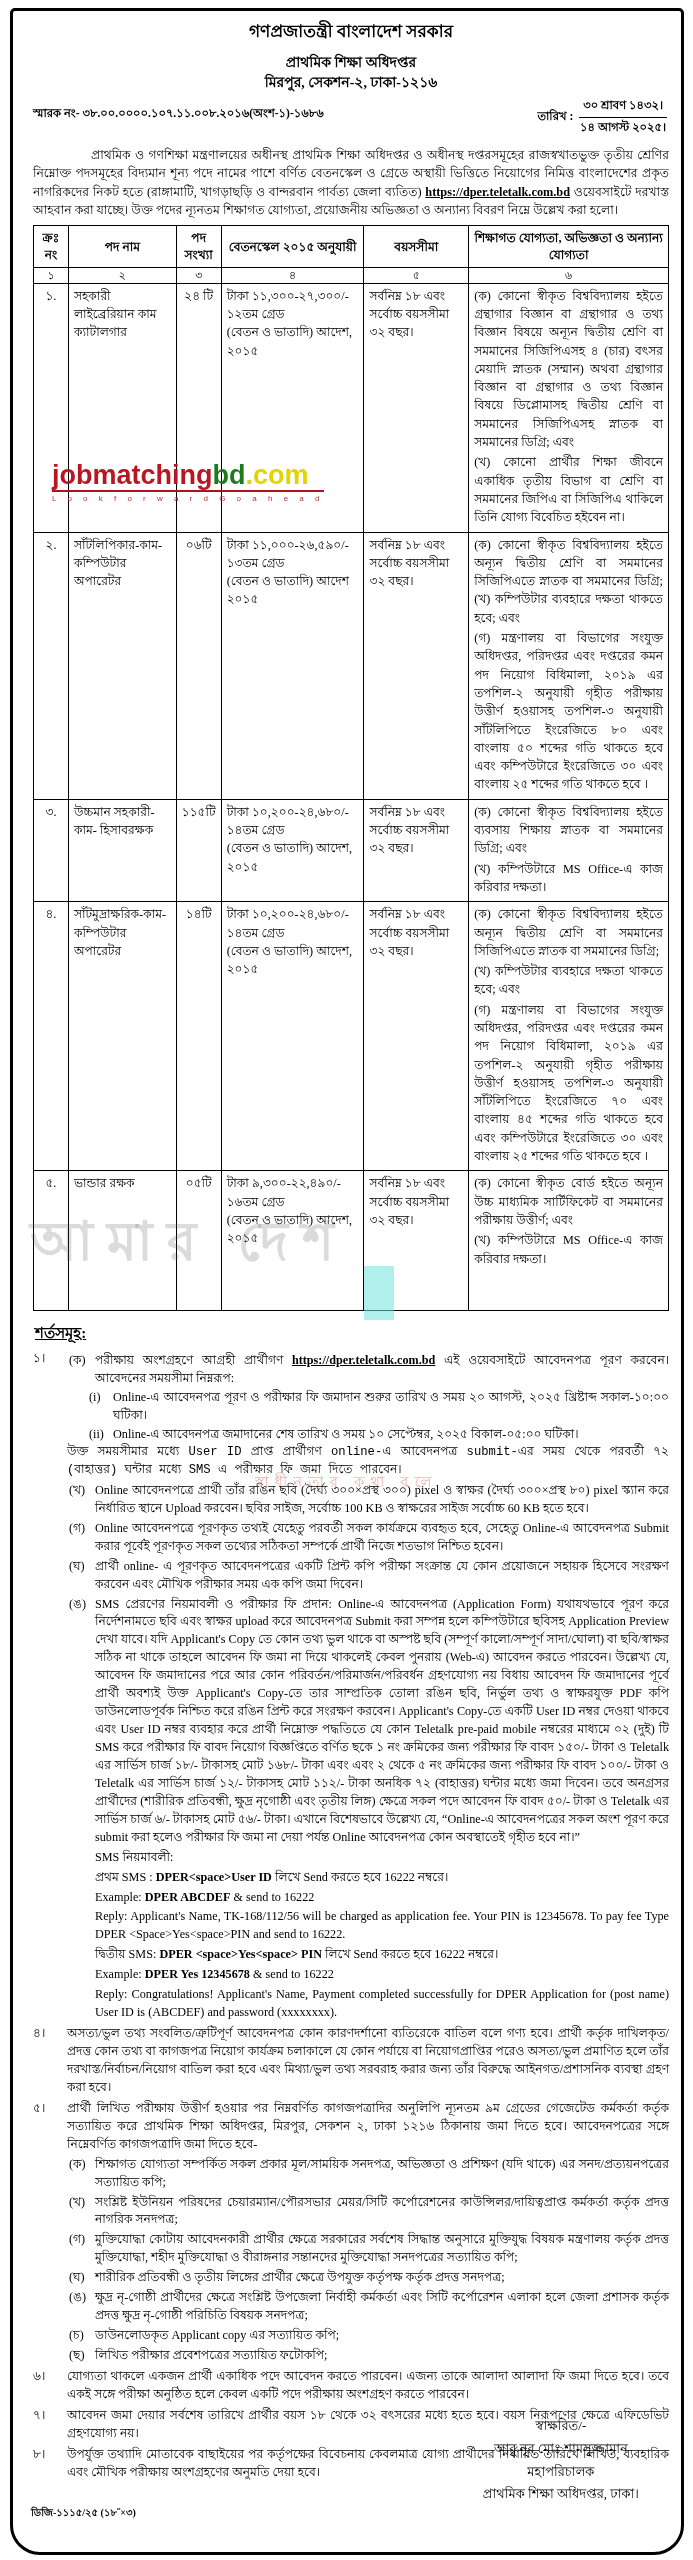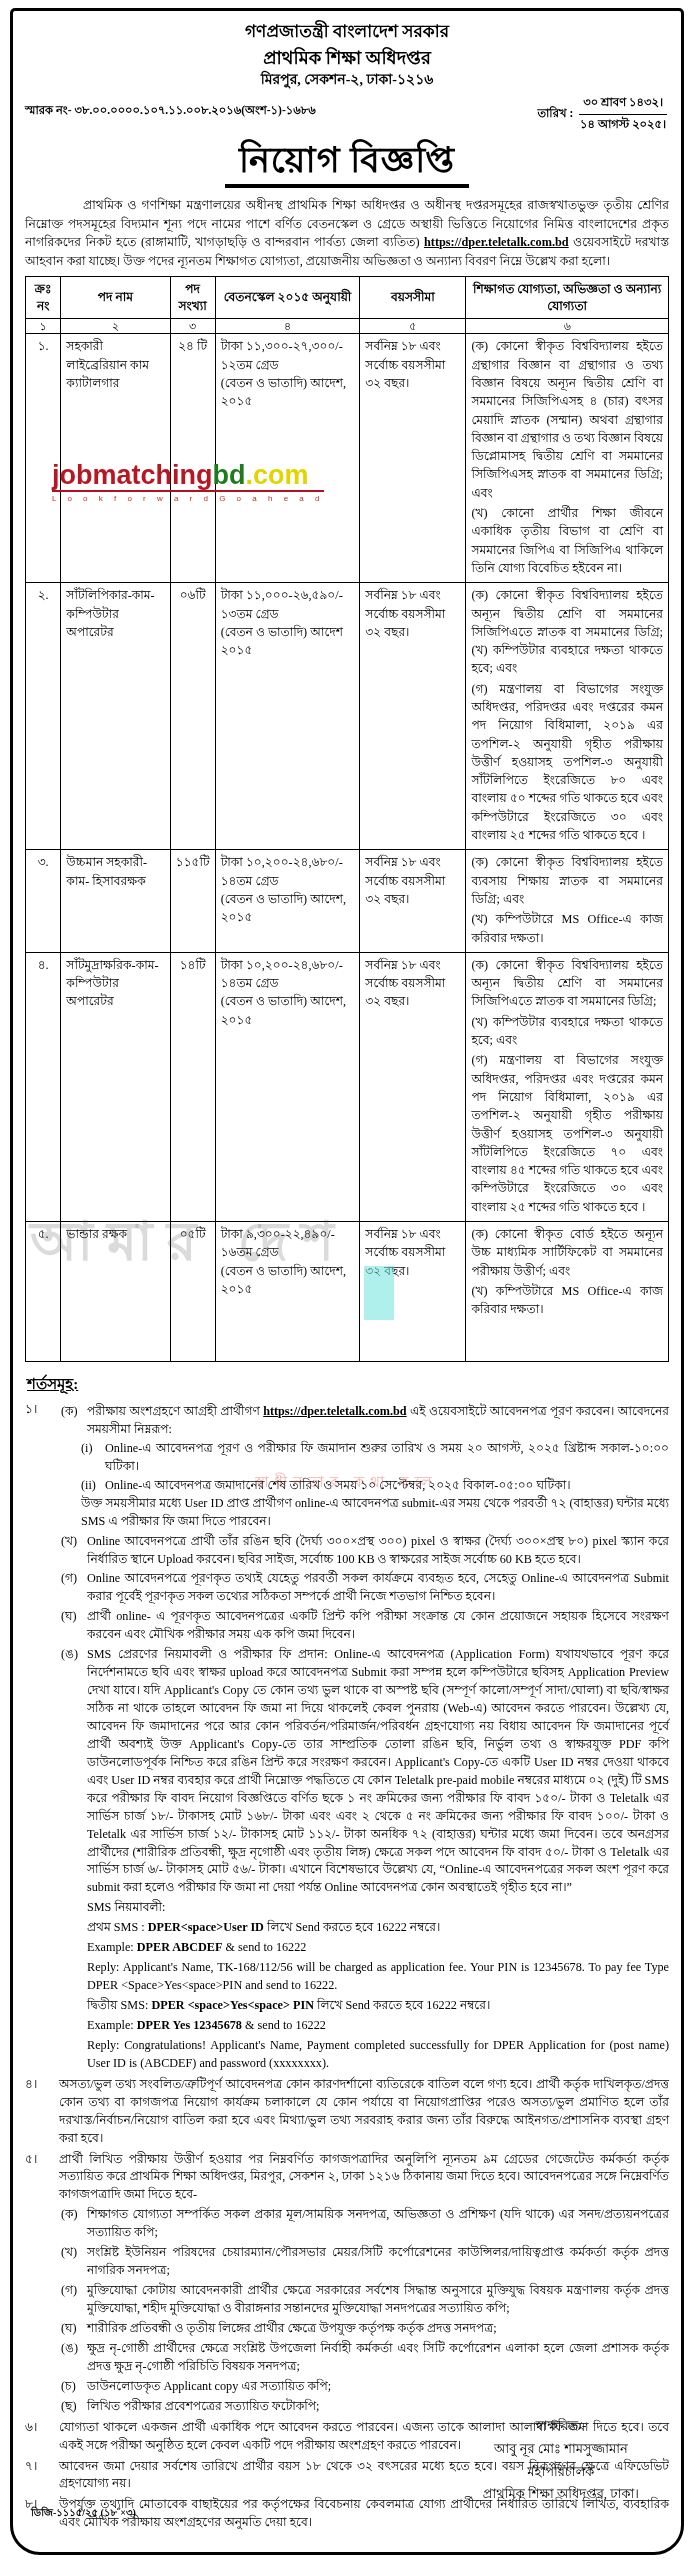--- a/index.html
+++ b/index.html
@@ -1,24 +1,24 @@
 <!DOCTYPE html>
 <html><head>
 <meta charset="utf-8">
 <style>
   html,body{margin:0;padding:0;background:#e8e8e8;}
   .page{position:relative;width:693px;height:2560px;background:#ffffff;overflow:hidden;
         font-family:"Liberation Serif","DejaVu Serif",serif;color:#000;}
   .frame{position:absolute;left:10px;top:8px;right:9px;bottom:5px;
          border:3.5px solid #000;border-radius:5px 5px 30px 30px;
-         padding:10px 12px 8px 12px;overflow:hidden;}
+         padding:10px 12px 8px 20px;overflow:hidden;}
   
   .hdr{ text-align:center; line-height:1.35;}
   .hdr-govt{font-size:17px;font-weight:bold;}
-  .hdr-dir{font-size:18px;font-weight:bold;margin-top:2px;}
+  .hdr-dir{font-size:14px;font-weight:bold;margin-top:10px;}
   .hdr-addr{font-size:14px;font-weight:bold;margin-top:1px;}
   .hdr-web{font-size:13px;margin-top:1px;}
   .link{text-decoration:underline;color:#000;cursor:pointer;}
   .memo-row{display:flex;justify-content:space-between;align-items:flex-start;
             font-size:11.5px;margin-top:4px;}
   .memo{font-weight:bold;padding-top:8px;}
   .date-wrap{display:flex;gap:6px;align-items:center;font-weight:bold;padding-right:2px;}
   .date-stack{text-align:center;}
   .date-top{border-bottom:1.3px solid #000;padding:0 4px 1px 4px;}
   .date-bot{padding-top:1px;}
@@ -86,23 +86,20 @@
       <div class="memo">স্মারক নং- ৩৮.০০.০০০০.১০৭.১১.০০৮.২০১৬(অংশ-১)-১৬৮৬</div>
       <div class="date-wrap">
         <span>তারিখ :</span>
         <span class="date-stack">
           <span class="date-top" style="display:block;">৩০ শ্রাবণ ১৪৩২।</span>
           <span class="date-bot" style="display:block;">১৪ আগস্ট ২০২৫।</span>
         </span>
       </div>
     </div>
 
-    <div class="title-wrap">
-      <span class="title">নিয়োগ বিজ্ঞপ্তি</span>
-    </div>
 
     <div class="intro">
       <span>প্রাথমিক ও গণশিক্ষা মন্ত্রণালয়ের অধীনস্থ প্রাথমিক শিক্ষা অধিদপ্তর ও অধীনস্থ দপ্তরসমূহের রাজস্বখাতভুক্ত তৃতীয় শ্রেণির নিম্নোক্ত পদসমূহের বিদ্যমান শূন্য পদে নামের পাশে বর্ণিত বেতনস্কেল ও গ্রেডে অস্থায়ী ভিত্তিতে নিয়োগের নিমিত্ত বাংলাদেশের প্রকৃত নাগরিকদের নিকট হতে (রাঙ্গামাটি, খাগড়াছড়ি ও বান্দরবান পার্বত্য জেলা ব্যতিত) </span><span class="link b">https://dper.teletalk.com.bd</span><span> ওয়েবসাইটে দরখাস্ত আহবান করা যাচ্ছে। উক্ত পদের ন্যূনতম শিক্ষাগত যোগ্যতা, প্রয়োজনীয় অভিজ্ঞতা ও অন্যান্য বিবরণ নিম্নে উল্লেখ করা হলো।</span>
     </div>
 
     <table class="posts">
       <tbody>
           <tr>
         <th class="c-sl">ক্রঃ নং</th>
         <th class="c-post">পদ নাম</th>
@@ -209,21 +206,21 @@
             <div class="sub-body"><span>পরীক্ষায় অংশগ্রহণে আগ্রহী প্রার্থীগণ </span><span class="link b">https://dper.teletalk.com.bd</span><span> এই ওয়েবসাইটে আবেদনপত্র পূরণ করবেন। আবেদনের সময়সীমা নিম্নরূপ:</span></div>
           </div>
           <div class="rom">
             <div class="rom-label">(i)</div>
             <div class="sub-body">Online-এ আবেদনপত্র পূরণ ও পরীক্ষার ফি জমাদান শুরুর তারিখ ও সময় ২০ আগস্ট, ২০২৫ খ্রিষ্টাব্দ সকাল-১০:০০ ঘটিকা।</div>
           </div>
           <div class="rom">
             <div class="rom-label">(ii)</div>
             <div class="sub-body">Online-এ আবেদনপত্র জমাদানের শেষ তারিখ ও সময় ১০ সেপ্টেম্বর, ২০২৫ বিকাল-০৫:০০ ঘটিকা।</div>
           </div>
-          <div style="margin-left:22px;text-align:justify;">উক্ত সময়সীমার মধ্যে User ID প্রাপ্ত প্রার্থীগণ online-এ আবেদনপত্র submit-এর সময় থেকে পরবর্তী ৭২ (বাহাত্তর) ঘন্টার মধ্যে SMS এ পরীক্ষার ফি জমা দিতে পারবেন।</div>
+          <div style="text-align:justify;font-family:Liberation Mono, monospace;">উক্ত সময়সীমার মধ্যে User ID প্রাপ্ত প্রার্থীগণ online-এ আবেদনপত্র submit-এর সময় থেকে পরবর্তী ৭২ (বাহাত্তর) ঘন্টার মধ্যে SMS এ পরীক্ষার ফি জমা দিতে পারবেন।</div>
           <div class="sub">
             <div class="sub-label">(খ)</div>
             <div class="sub-body">Online আবেদনপত্রে প্রার্থী তাঁর রঙিন ছবি (দৈর্ঘ্য ৩০০×প্রস্থ ৩০০) pixel ও স্বাক্ষর (দৈর্ঘ্য ৩০০×প্রস্থ ৮০) pixel স্ক্যান করে নির্ধারিত স্থানে Upload করবেন। ছবির সাইজ, সর্বোচ্চ 100 KB ও স্বাক্ষরের সাইজ সর্বোচ্চ 60 KB হতে হবে।</div>
           </div>
           <div class="sub">
             <div class="sub-label">(গ)</div>
             <div class="sub-body">Online আবেদনপত্রে পূরণকৃত তথ্যই যেহেতু পরবর্তী সকল কার্যক্রমে ব্যবহৃত হবে, সেহেতু Online-এ আবেদনপত্র Submit করার পূর্বেই পূরণকৃত সকল তথ্যের সঠিকতা সম্পর্কে প্রার্থী নিজে শতভাগ নিশ্চিত হবেন।</div>
           </div>
           <div class="sub">
             <div class="sub-label">(ঘ)</div>

